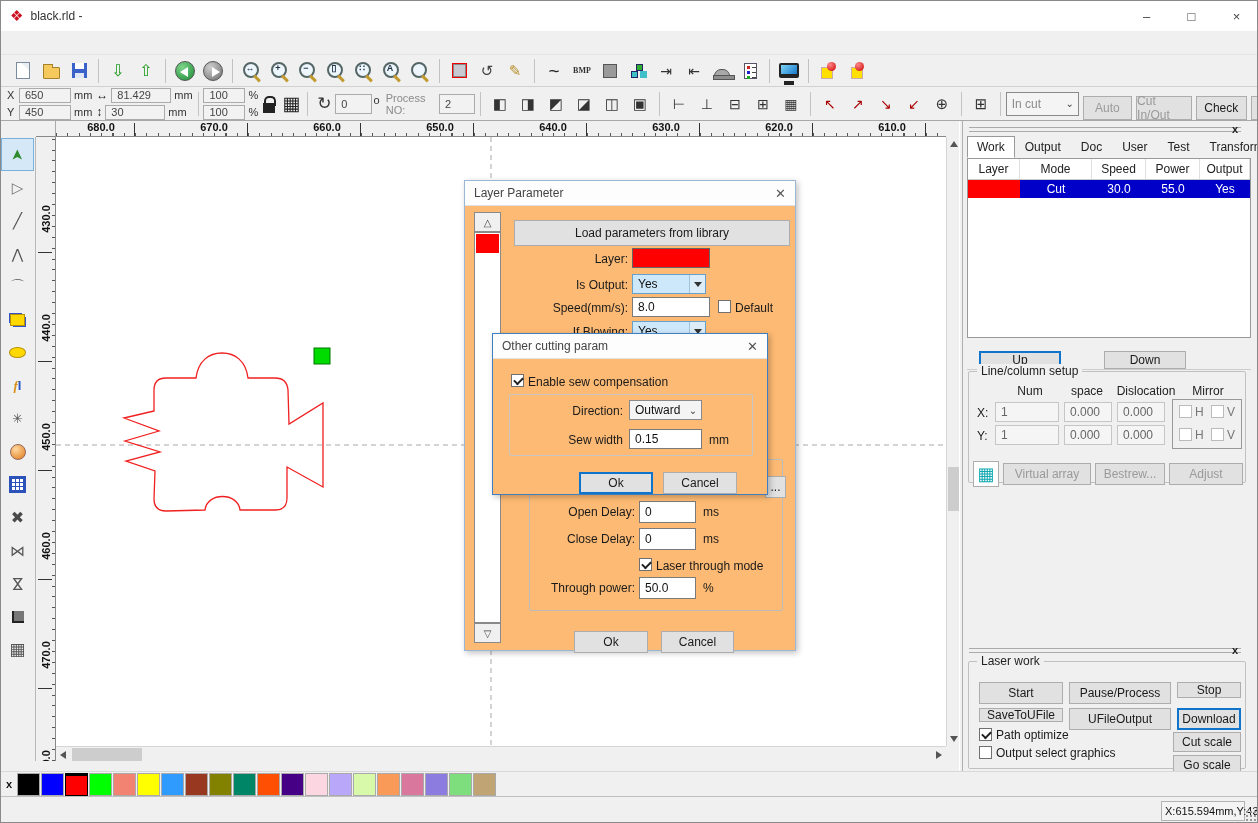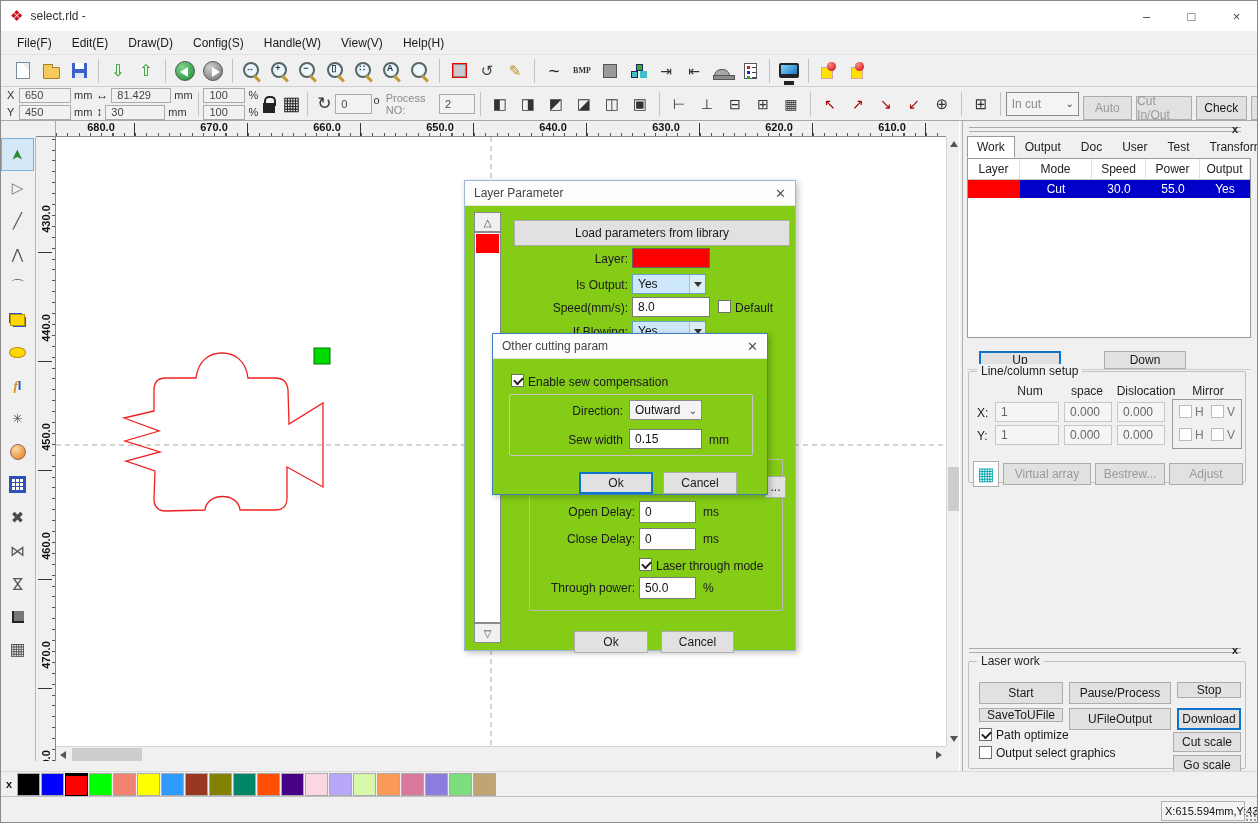--- a/index.html
+++ b/index.html
@@ -135,21 +135,21 @@
   .palette { left:0; top:770px; width:1258px; height:25px; background:#f0f0f0; border-top:1px solid #d8d8d8; display:flex; align-items:center; }
   .palx { width:16px; height:22px; display:flex; align-items:center; justify-content:center; font-weight:bold; font-size:11px; color:#111; }
   .swatch { width:23px; height:23px; border:1px solid #aaa; margin-right:1px; flex:none; }
   .swatch.sel { border:1px solid #000; box-shadow:inset 0 2px 0 #000; }
   .statusbar { left:0; top:795px; width:1258px; height:28px; background:#f0f0f0; border-top:1px solid #c0c0c0; }
   .sbox { position:absolute; top:4px; height:20px; border:1px solid #b2b2b2; background:#f4f4f4; display:flex; align-items:center; padding-left:6px; font-size:12px; color:#111; }
   .sizegrip { position:absolute; right:2px; bottom:2px; width:12px; height:12px;
               background-image:radial-gradient(circle, #999 1px, transparent 1.2px); background-size:4px 4px; }
 
   
-  .dialog { position:absolute; background:#84cc16; box-shadow:2px 2px 6px rgba(0,0,0,.25); }
+  .dialog { position:absolute; background:#fdba74; box-shadow:2px 2px 6px rgba(0,0,0,.25); }
   .dlg-layer { left:463px; top:179px; width:332px; height:471px; border:1px solid #9ab8d6; z-index:10; }
   .dlg-cut { left:491px; top:332px; width:276px; height:162px; border:1px solid #3f7fbf; z-index:20; }
   .dtitle { height:25px; background:#fdfdfd; display:flex; align-items:center; padding:0 9px; font-size:12px; color:#444; border-bottom:1px solid #e2e2e2; }
   .dclose { margin-left:auto; font-size:13px; color:#555; }
   .drow-label { position:absolute; font-size:12px; color:#1a1a1a; text-align:right; }
   .input { position:absolute; background:#fff; border:1px solid #7a7a7a; font-size:12px; display:flex; align-items:center; padding-left:5px; color:#111; }
   .combo { position:absolute; display:flex; border:1px solid #66a0cc; font-size:12px; }
   .combo .cval { flex:1; display:flex; align-items:center; padding-left:5px; background:#cde8fa; color:#111; }
   .combo .cbtn { width:16px; background:#dcedf8; border-left:1px solid #9ec4e0; display:flex; align-items:center; justify-content:center; }
   .combo.gray { border-color:#8a8a8a; }
@@ -160,37 +160,28 @@
   .listbox { position:absolute; background:#fff; border:1px solid #8a8a8a; }
   .scrbtn { position:absolute; background:#f0f0f0; border:1px solid #8a8a8a; display:flex; align-items:center; justify-content:center; font-size:10px; color:#444; }
 </style>
 </head>
 <body>
 
 <div id="app">
 
   <div class="abs titlebar">
     <span class="logo">❖</span>
-    <span class="wtitle">select.rld -</span>
+    <span class="wtitle">black.rld -</span>
     <div class="wbtns">
       <div class="wbtn">–</div>
       <div class="wbtn">□</div>
       <div class="wbtn">×</div>
     </div>
   </div>
 
-  <div class="abs menubar" id="menubar">
-      <div class="mitem">File(F)</div>
-      <div class="mitem">Edit(E)</div>
-      <div class="mitem">Draw(D)</div>
-      <div class="mitem">Config(S)</div>
-      <div class="mitem">Handle(W)</div>
-      <div class="mitem">View(V)</div>
-      <div class="mitem">Help(H)</div>
-    </div>
 
   <div class="abs tb1" id="tb1">
       <div class="tbtn">
         <span class="ic ic-page"></span>
       </div>
       <div class="tbtn">
         <span class="ic ic-folder"></span>
       </div>
       <div class="tbtn">
         <span class="ic ic-save"></span>

